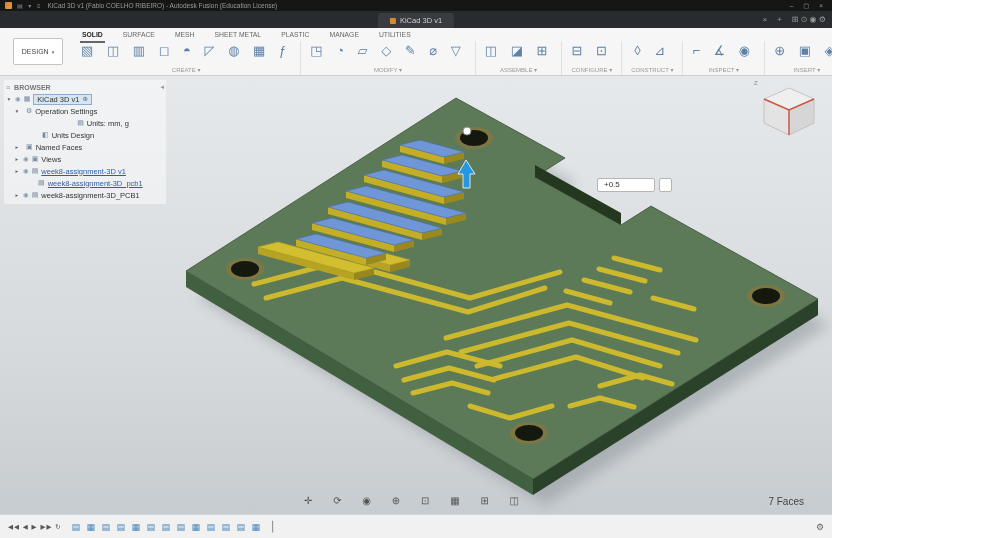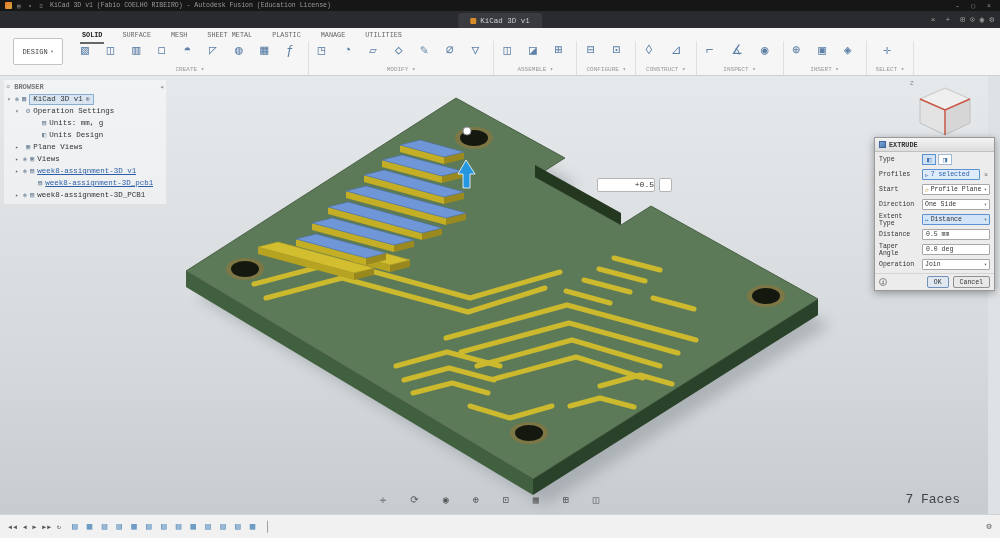--- a/index.html
+++ b/index.html
@@ -1,17 +1,17 @@
 <!DOCTYPE html>
 <html><head>
 <meta charset="utf-8">
 <style>
   * { margin:0; padding:0; box-sizing:border-box; }
   html,body { width:1000px; height:538px; }
-  #app { position:relative; width:1000px; height:538px; font-family:Liberation Mono, monospace;
+  #app { position:relative; width:832px; height:538px; font-family:Liberation Sans, sans-serif;
          overflow:hidden; background:#dfe2e4; user-select:none; }
 
   
   .titlebar { position:absolute; top:0; left:0; right:0; height:11px; background:#161616;
               display:flex; align-items:center; padding:0 5px; gap:5px; z-index:30; }
   .app-icon { width:7px; height:7px; background:linear-gradient(135deg,#e8762d,#d4a63a); border-radius:1px; flex:none; }
   .tb-menu  { color:#888; font-size:6px; letter-spacing:2px; }
   .tb-title { color:#9a9a9a; font-size:6.5px; white-space:nowrap; }
   .tb-win   { margin-left:auto; color:#9a9a9a; font-size:6.5px; letter-spacing:4px; }
 
@@ -34,33 +34,33 @@
   .tb-tabs { position:absolute; left:80px; top:1px; display:flex; gap:16px; }
   .tb-tab { font-size:6.8px; color:#666; padding:2px 2px 3px; white-space:nowrap; }
   .tb-tab.active { color:#222; font-weight:bold; border-bottom:2px solid #666; }
   .tb-groups { position:absolute; left:72px; top:13px; display:flex; height:34px; }
   .tb-group { padding:0 9px; border-right:1px solid #e0e0e0; display:flex; flex-direction:column;
               align-items:center; justify-content:space-between; }
   .tb-icons { font-size:13px; color:#5e81a8; letter-spacing:5px; line-height:20px; height:20px; white-space:nowrap; }
   .tb-glabel { font-size:6px; color:#999; padding-bottom:2px; white-space:nowrap; }
 
   
-  .canvas { position:absolute; top:76px; left:0; right:12px; height:438px;
-            background:linear-gradient(180deg,#e6e9eb 0%,#d5d9dc 65%,#c7ccd0 100%); overflow:hidden; z-index:1;text-align:right; }
+  .canvas { position:absolute; top:76px; left:0; right:0; height:438px;
+            background:linear-gradient(180deg,#e6e9eb 0%,#d5d9dc 65%,#c7ccd0 100%); overflow:hidden; z-index:1; }
   svg.pcb { position:absolute; left:0; top:0; }
   .dimbox  { position:absolute; left:597px; top:102px; width:58px; height:14px; background:#fff;
              border:1px solid #b5b5b5; border-radius:2px; font-size:8px; color:#333;
              line-height:12px; padding-left:6px; }
   .dimbox2 { position:absolute; left:659px; top:102px; width:13px; height:14px; background:#fff;
              border:1px solid #b5b5b5; border-radius:2px; }
   .viewcube { position:absolute; right:8px; top:4px; width:70px; height:66px; }
   .vc-axis  { position:absolute; left:0; top:0; font-size:6px; color:#888; }
   .navbar { position:absolute; left:50%; transform:translateX(-50%); bottom:8px; color:#555;
             font-size:10px; letter-spacing:9px; white-space:nowrap; }
-  .status { position:absolute; right:28px; bottom:7px; font-size:13px; color:#444; }
+  .status { position:absolute; right:28px; bottom:7px; font-size:10px; color:#444; }
 
   
   .browser { position:absolute; left:4px; top:80px; width:162px; z-index:10;
              background:rgba(255,255,255,0.45); padding:1px 2px 3px; }
   .br-header { display:flex; align-items:center; gap:4px; height:12px; color:#777; font-size:7px; font-weight:bold; }
   .br-hicon { font-size:7px; color:#999; font-weight:normal; }
   .br-collapse { margin-left:auto; color:#999; font-size:7px; font-weight:normal; }
   .br-row { display:flex; align-items:center; height:12px; font-size:7.5px; color:#333; gap:3px; white-space:nowrap; }
   .br-arrow { width:6px; flex:none; color:#666; font-size:5.5px; text-align:center; }
   .br-eye { flex:none; color:#8899aa; font-size:6.5px; }
@@ -333,39 +333,39 @@
     </div>
     <div>
 
         <div class="br-row" style="padding-left: 8px;">
           <span class="br-arrow">▾</span>
           <span class="br-eye"></span>
           <span class="br-ico">⚙</span>
           <span class="br-label">Operation Settings</span>
         </div>
 
-        <div class="br-row" style="padding-left: 24px;">
+        <div class="br-row" style="padding-left: 24px; justify-content: center;">
           <span class="br-arrow"></span>
           <span class="br-eye"></span>
           <span class="br-ico">▤</span>
           <span class="br-label">Units: mm, g</span>
         </div>
 
         <div class="br-row" style="padding-left: 24px;">
           <span class="br-arrow"></span>
           <span class="br-eye"></span>
           <span class="br-ico">◧</span>
           <span class="br-label">Units Design</span>
         </div>
 
         <div class="br-row" style="padding-left: 8px;">
           <span class="br-arrow">▸</span>
           <span class="br-eye"></span>
           <span class="br-ico">▣</span>
-          <span class="br-label">Plane Views</span>
+          <span class="br-label">Named Faces</span>
         </div>
 
         <div class="br-row" style="padding-left: 8px;">
           <span class="br-arrow">▸</span>
           <span class="br-eye">◉</span>
           <span class="br-ico">▣</span>
           <span class="br-label">Views</span>
         </div>
 
         <div class="br-row link" style="padding-left: 8px;">

